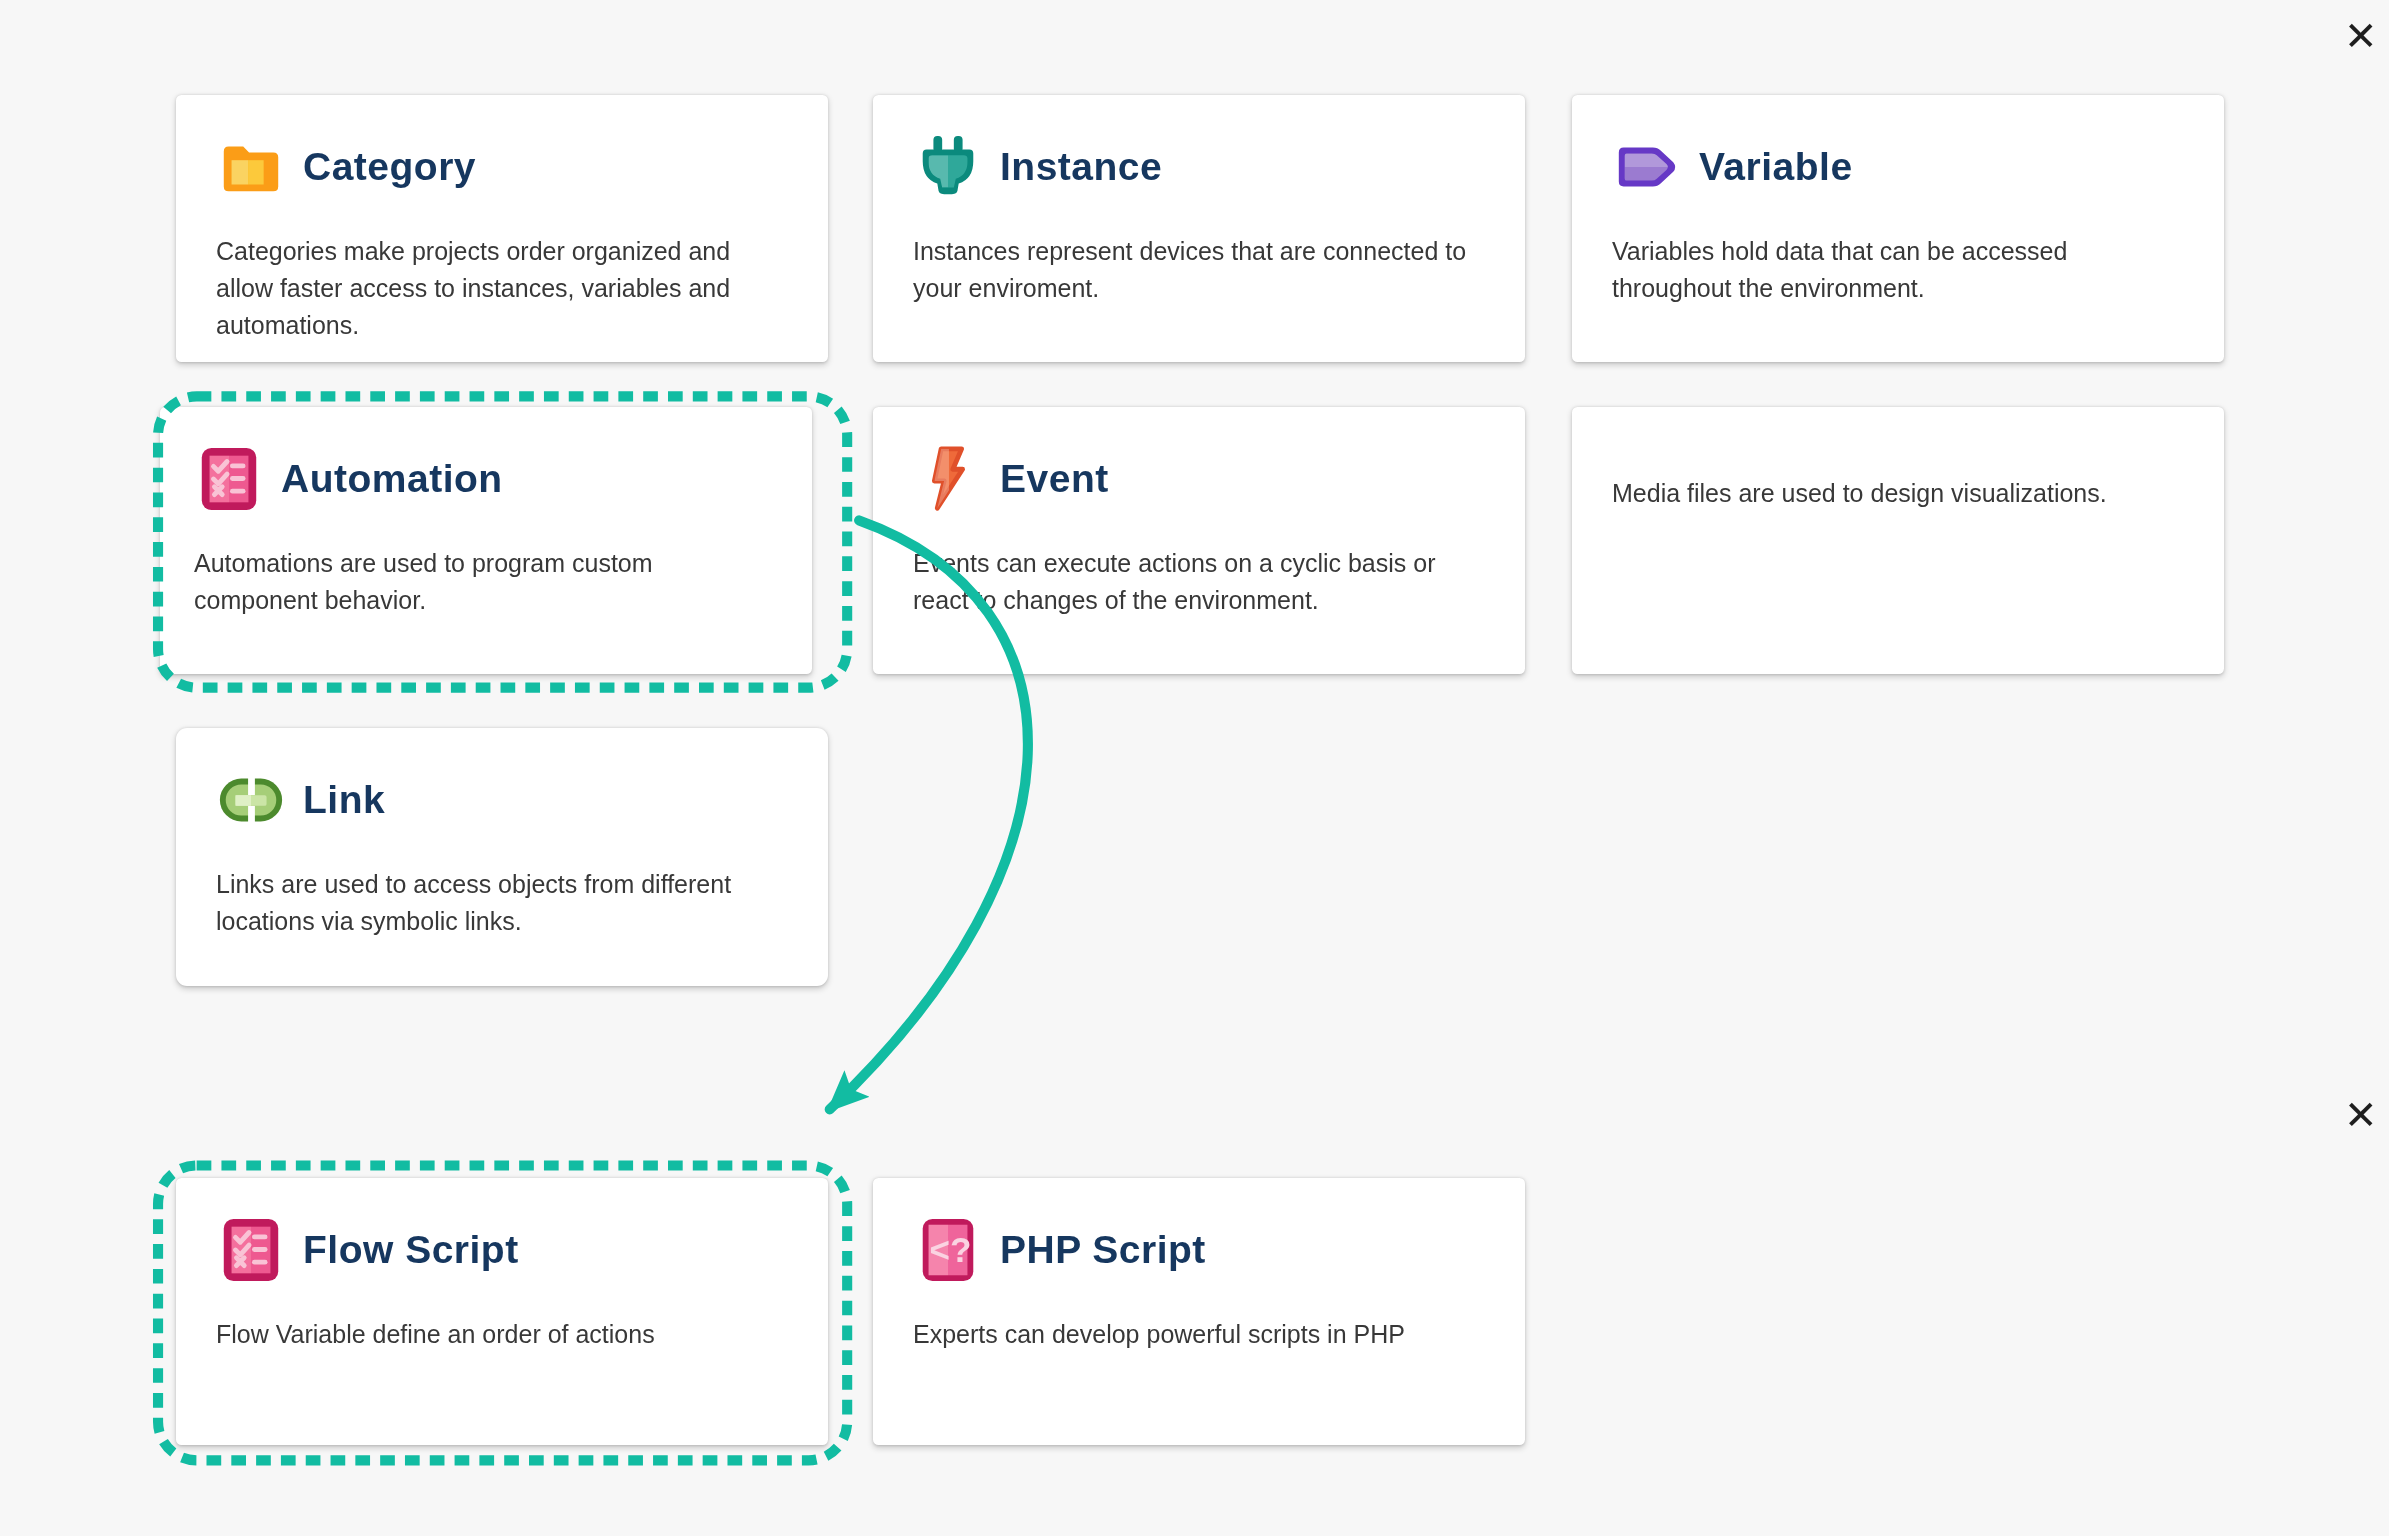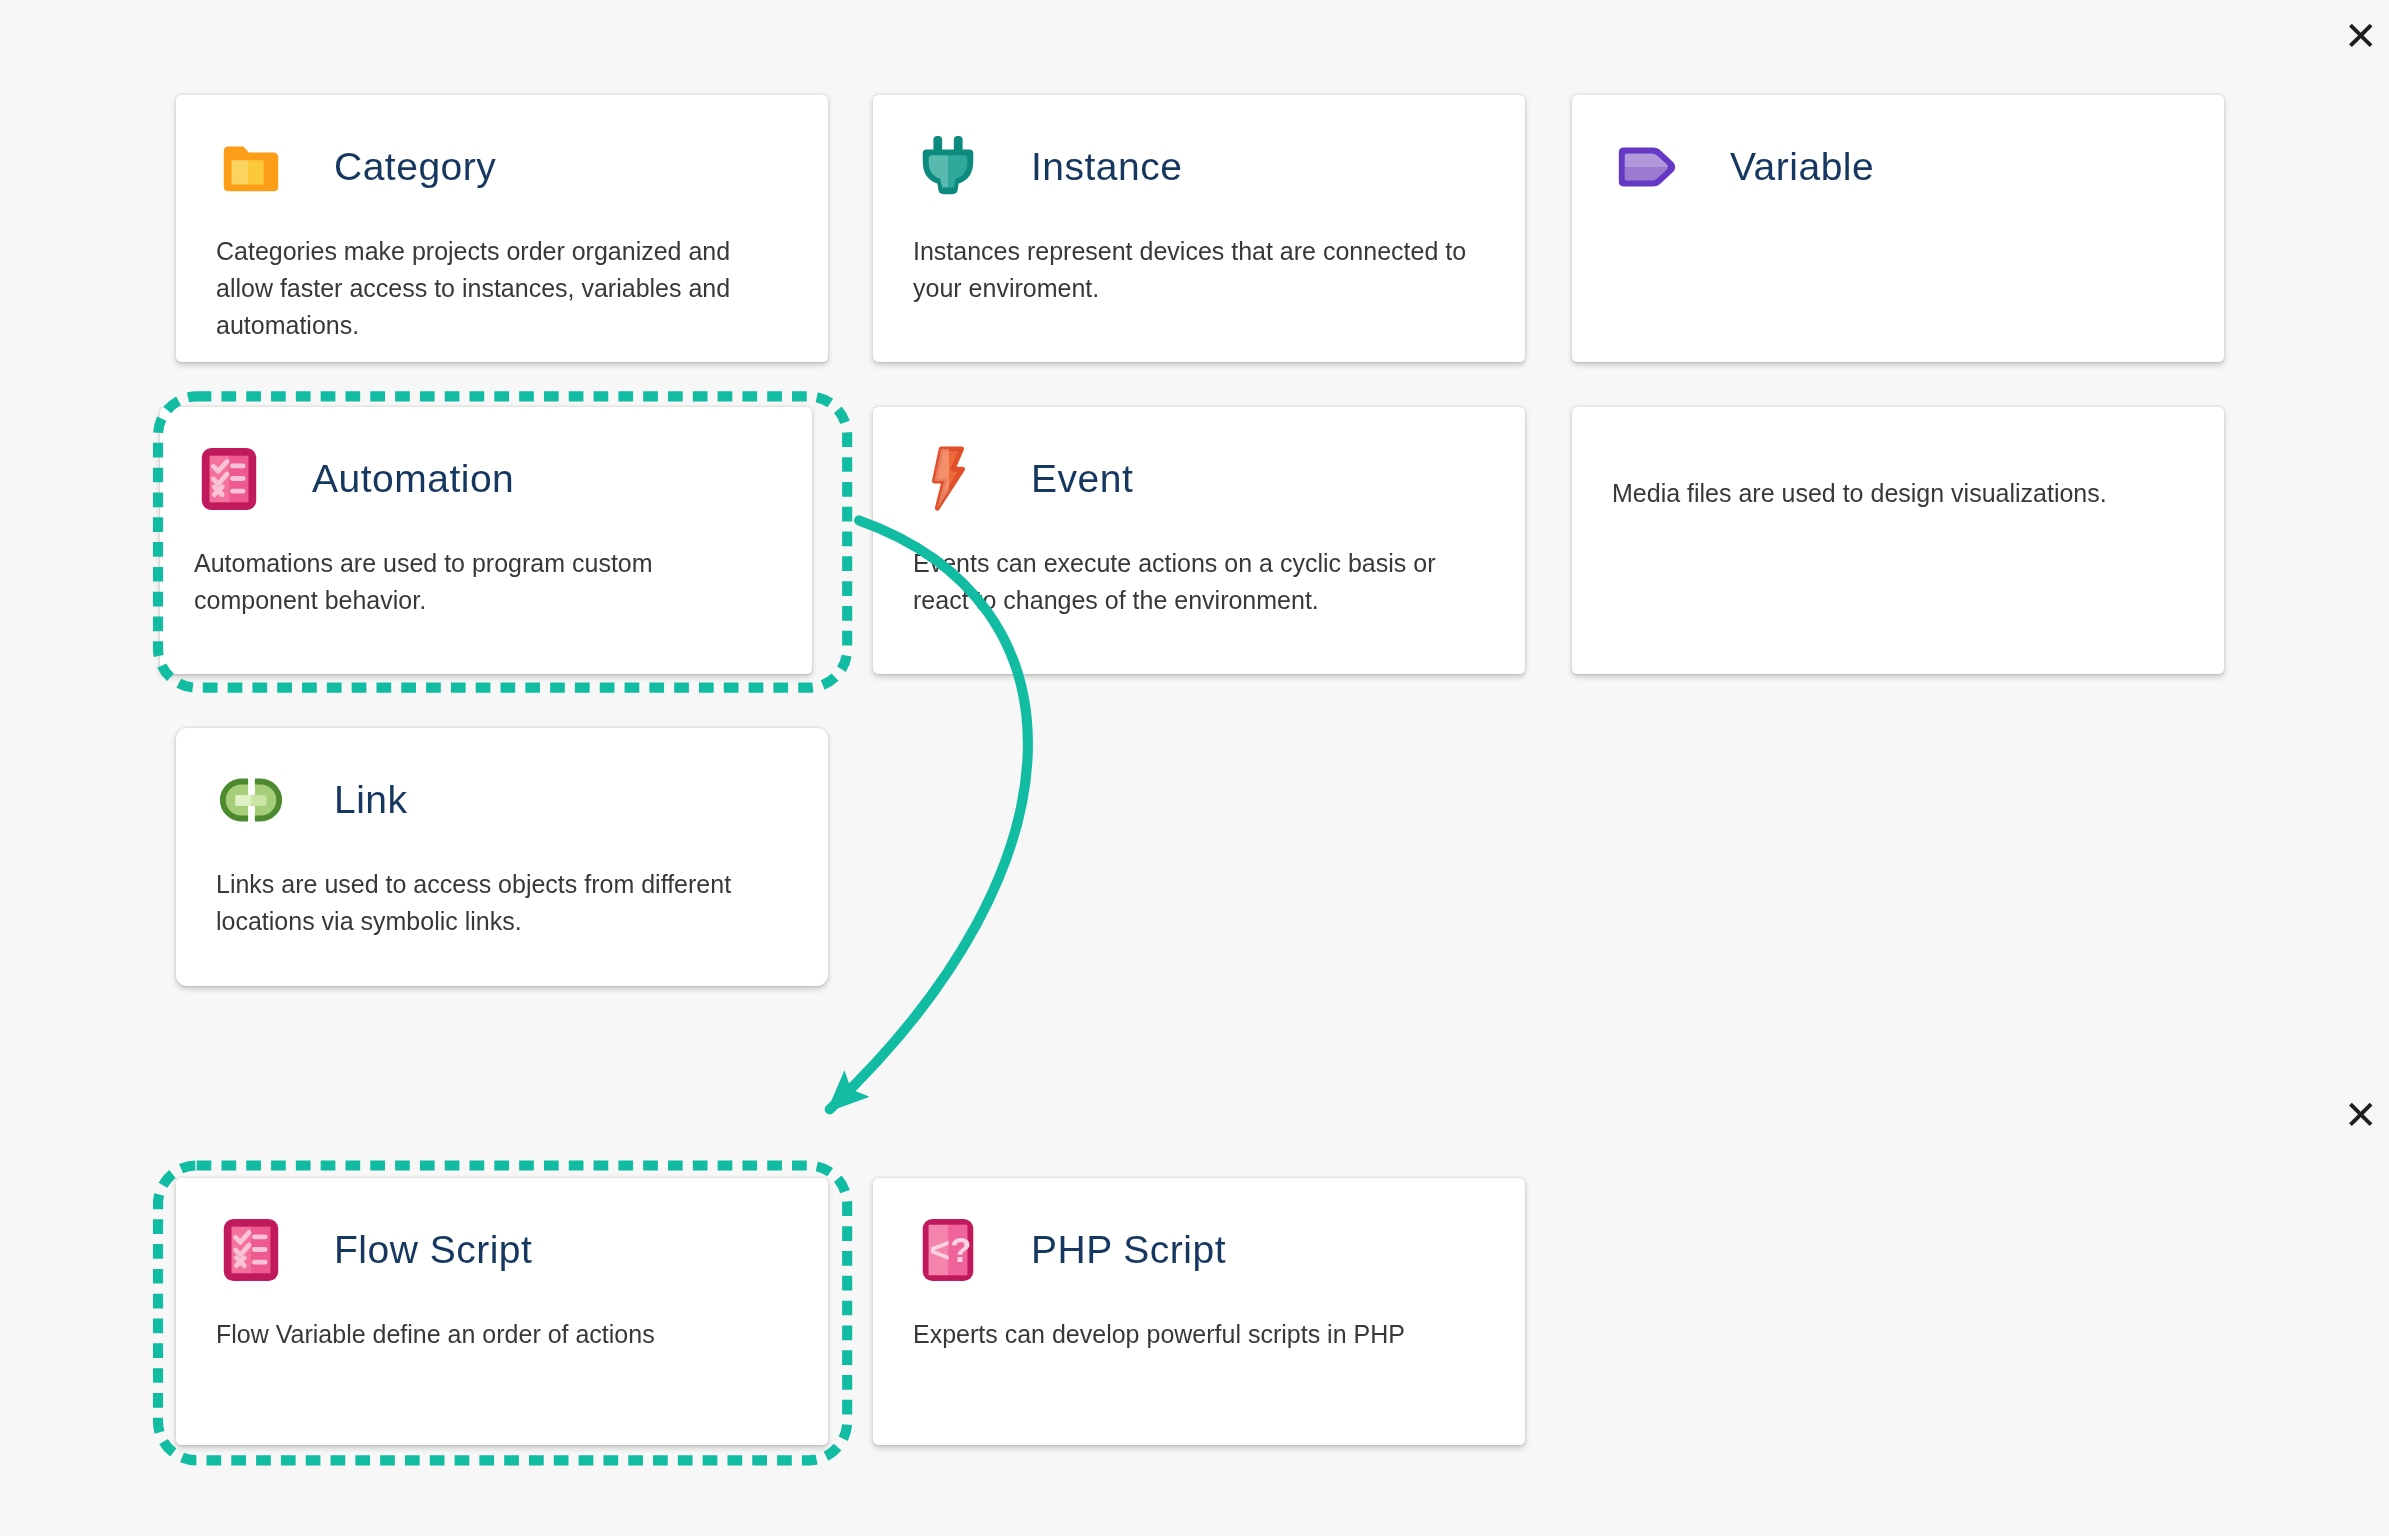--- a/index.html
+++ b/index.html
@@ -20,21 +20,21 @@
   .c3{left:160px;top:407px;padding-left:34px;}
   .c4{left:873px;top:407px;}
   .c5{left:1572px;top:407px;}
   .c6{left:176px;top:728px;height:258px;border-radius:11px;}
   .c7{left:176px;top:1178px;}
   .c8{left:873px;top:1178px;}
   .card-header{display:flex;align-items:center;height:70px;}
   .icon{width:70px;height:70px;flex:0 0 70px;display:flex;align-items:center;justify-content:center;}
   .icon svg{width:70px;height:70px;display:block;}
   .card-title{
-    margin:0 0 0 48px;font-size:39px;font-weight:400;color:#16375f;
+    margin:0 0 0 17px;font-size:39px;font-weight:700;color:#16375f;
     letter-spacing:0.5px;
   }
   .card-desc{
     margin:31px 0 0;font-size:25px;line-height:37px;color:#383838;
     white-space:pre;
   }
   .close-btn{
     position:absolute;font-size:40px;line-height:40px;color:#1e1e1e;
     cursor:pointer;user-select:none;
   }
@@ -95,20 +95,22 @@
               <path d="M15 22 H41 Q44 22 46 24 L56 33 Q59 36 56 39 L46 48 Q44 50 41 50 H15 Q13 50 13 47 V25 Q13 22 15 22 Z"></path>
             </clipPath>
           </defs>
         <path d="M12 16 H42 Q47 16 50 19 L63 31 Q67 36 63 41 L50 53 Q47 56 42 56 H12 Q7 56 7 51 V21 Q7 16 12 16 Z" fill="#6638C6"></path>
         <path d="M15 22 H41 Q44 22 46 24 L56 33 Q59 36 56 39 L46 48 Q44 50 41 50 H15 Q13 50 13 47 V25 Q13 22 15 22 Z" fill="#9B7BD0"></path>
         <rect x="10" y="20" width="52" height="16" fill="#ffffff" opacity="0.22" clip-path="url(#varClip)"></rect>
       </svg>
     </span>
     <h2 class="card-title">Variable</h2>
   </div>
+  <p class="card-desc">Variables hold data that can be accessed
+throughout the environment.</p>
 </div>
 
 <div class="card c3">
   <div class="card-header">
     <span class="icon">
       <svg viewBox="0 0 72 72">
         <rect x="8" y="4" width="56" height="64" rx="10" fill="#C01A5C"></rect>
         <rect x="16" y="12" width="20" height="48" fill="#F4709D"></rect>
         <rect x="36" y="12" width="20" height="48" fill="#EE5990"></rect>
         <path d="M20 23 l5 5 l9 -10" stroke="#F9C3D5" stroke-width="5" fill="none" stroke-linecap="round" stroke-linejoin="round"></path>

